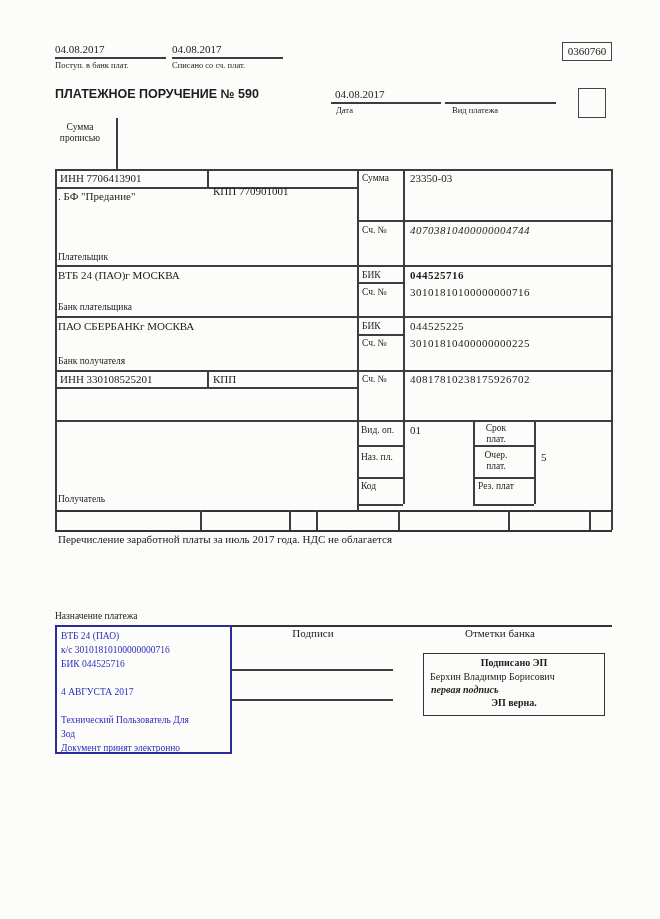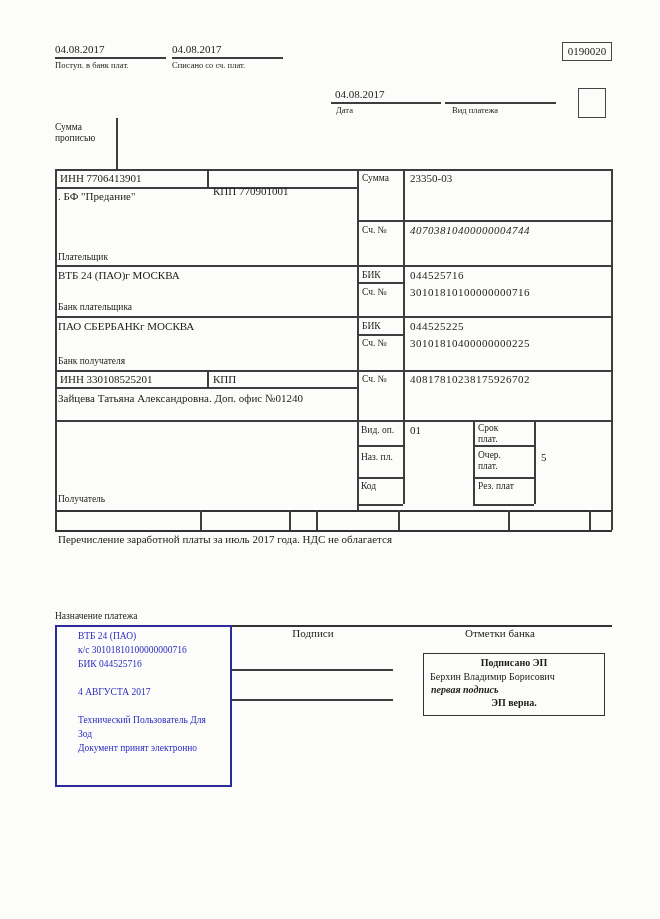--- a/index.html
+++ b/index.html
@@ -5,50 +5,51 @@
   html,body{margin:0;padding:0;background:#e8e8e8;}
   .page{
     position:relative;width:660px;height:919px;background:#fcfcfa;
     font-family:"Liberation Serif", serif;color:#1c1c1c;overflow:hidden;
     margin:0 auto;
   }
   .t  {position:absolute;font-size:11px;line-height:12px;white-space:nowrap;}
   .num{position:absolute;font-size:11px;line-height:12px;white-space:nowrap;letter-spacing:0.5px;}
   .lbl{position:absolute;font-size:9.5px;line-height:10.5px;white-space:nowrap;}
   .sm {position:absolute;font-size:8.5px;line-height:9.5px;white-space:nowrap;}
-  .wrap{white-space:normal;}
+  .wrap{white-space:normal;text-align:center;}
   .hl{position:absolute;height:1.5px;background:#3d3d3d;}
   .hl2{position:absolute;height:2px;background:#333;}
   .vl{position:absolute;width:1.5px;background:#3d3d3d;}
   .box{position:absolute;border:1.5px solid #444;background:transparent;}
   .title{position:absolute;font-family:"Liberation Sans", sans-serif;font-weight:bold;font-size:12.5px;white-space:nowrap;}
   .center{text-align:center;}
   .bluebox{
-    position:absolute;left:55px;top:625px;width:177px;height:162px;
-    border:2px solid #2b2b9a;box-sizing:border-box;padding:2px 21px;
+    position:absolute;left:55px;top:625px;width:177px;height:129px;
+    border:2px solid #2b2b9a;box-sizing:border-box;padding:2px 4px;
   }
   .bl-line{font-size:9.5px;line-height:14px;min-height:14px;color:#2c2cc0;white-space:normal;}
   .stampbox{position:absolute;left:423px;top:653px;width:182px;height:63px;border:1.5px solid #333;box-sizing:border-box;}
   .st{position:absolute;font-size:10px;line-height:11px;white-space:nowrap;}
 </style>
 </head>
 <body>
 
 <div class="page">
 
   <div class="t" style="left:55px;top:43px;">04.08.2017</div>
   <div class="hl" style="left:55px;top:57px;width:111px;"></div>
   <div class="sm" style="left:55px;top:61px;">Поступ. в банк плат.</div>
 
   <div class="t" style="left:172px;top:43px;">04.08.2017</div>
   <div class="hl" style="left:172px;top:57px;width:111px;"></div>
   <div class="sm" style="left:172px;top:61px;">Списано со сч. плат.</div>
 
-  <div class="box center" style="left:562px;top:42px;width:48px;height:17px;font-size:11px;line-height:17px;">0190020</div>
+  <div class="box center" style="left:562px;top:42px;width:48px;height:17px;font-size:11px;line-height:17px;">0360760</div>
 
+  <div class="title" style="left:55px;top:87px;">ПЛАТЕЖНОЕ ПОРУЧЕНИЕ № 590</div>
   <div class="t" style="left:335px;top:88px;">04.08.2017</div>
   <div class="hl" style="left:331px;top:102px;width:110px;"></div>
   <div class="sm" style="left:336px;top:106px;">Дата</div>
   <div class="hl" style="left:445px;top:102px;width:111px;"></div>
   <div class="sm" style="left:452px;top:106px;">Вид платежа</div>
   <div class="box" style="left:578px;top:88px;width:26px;height:28px;"></div>
 
   <div class="lbl wrap" style="left:55px;top:122px;width:50px;">Сумма прописью</div>
   <div class="vl" style="left:116px;top:118px;height:51px;"></div>
 
@@ -91,37 +92,36 @@
   <div class="t" style="left:213px;top:185px;">КПП 770901001</div>
   <div class="lbl" style="left:362px;top:173px;">Сумма</div>
   <div class="t" style="left:410px;top:172px;">23350-03</div>
   <div class="t" style="left:58px;top:190px;">. БФ "Предание"</div>
   <div class="lbl" style="left:362px;top:225px;">Сч. №</div>
   <div class="num" style="left:410px;top:224px;font-style:italic;">40703810400000004744</div>
   <div class="lbl" style="left:58px;top:252px;">Плательщик</div>
 
   <div class="t" style="left:58px;top:269px;">ВТБ 24 (ПАО)г МОСКВА</div>
   <div class="lbl" style="left:362px;top:270px;">БИК</div>
-  <div class="num" style="left:410px;top:269px;">044525716</div>
+  <div class="num" style="left:410px;top:269px;font-weight:bold;">044525716</div>
   <div class="lbl" style="left:362px;top:287px;">Сч. №</div>
   <div class="num" style="left:410px;top:286px;">30101810100000000716</div>
   <div class="lbl" style="left:58px;top:302px;">Банк плательщика</div>
 
   <div class="t" style="left:58px;top:320px;">ПАО СБЕРБАНКг МОСКВА</div>
   <div class="lbl" style="left:362px;top:321px;">БИК</div>
   <div class="num" style="left:410px;top:320px;">044525225</div>
   <div class="lbl" style="left:362px;top:338px;">Сч. №</div>
   <div class="num" style="left:410px;top:337px;">30101810400000000225</div>
   <div class="lbl" style="left:58px;top:356px;">Банк получателя</div>
 
   <div class="t" style="left:60px;top:373px;">ИНН 330108525201</div>
   <div class="t" style="left:213px;top:373px;">КПП</div>
   <div class="lbl" style="left:362px;top:374px;">Сч. №</div>
   <div class="num" style="left:410px;top:373px;">40817810238175926702</div>
-  <div class="t" style="left:58px;top:392px;">Зайцева Татьяна Александровна. Доп. офис №01240</div>
   <div class="lbl" style="left:58px;top:494px;">Получатель</div>
 
   <div class="lbl" style="left:361px;top:425px;">Вид. оп.</div>
   <div class="t" style="left:410px;top:424px;">01</div>
   <div class="lbl wrap" style="left:478px;top:423px;width:36px;">Срок плат.</div>
   <div class="lbl" style="left:361px;top:452px;">Наз. пл.</div>
   <div class="lbl wrap" style="left:478px;top:450px;width:36px;">Очер. плат.</div>
   <div class="t" style="left:541px;top:451px;">5</div>
   <div class="lbl" style="left:361px;top:481px;">Код</div>
   <div class="lbl" style="left:478px;top:481px;">Рез. плат</div>

